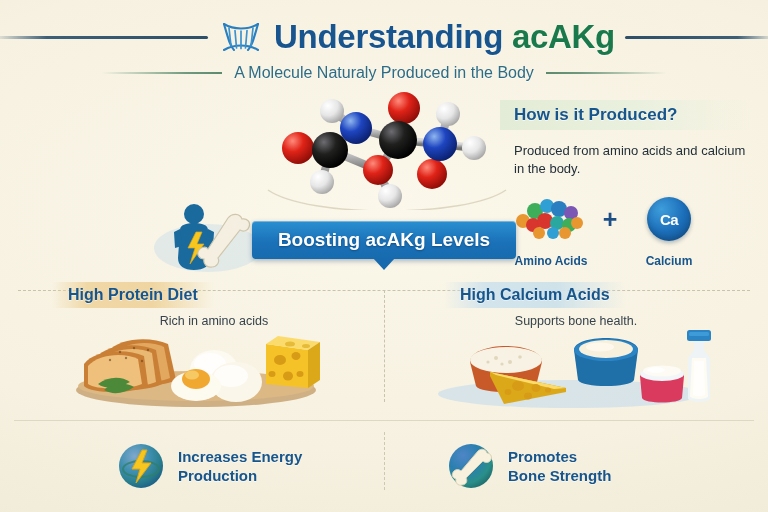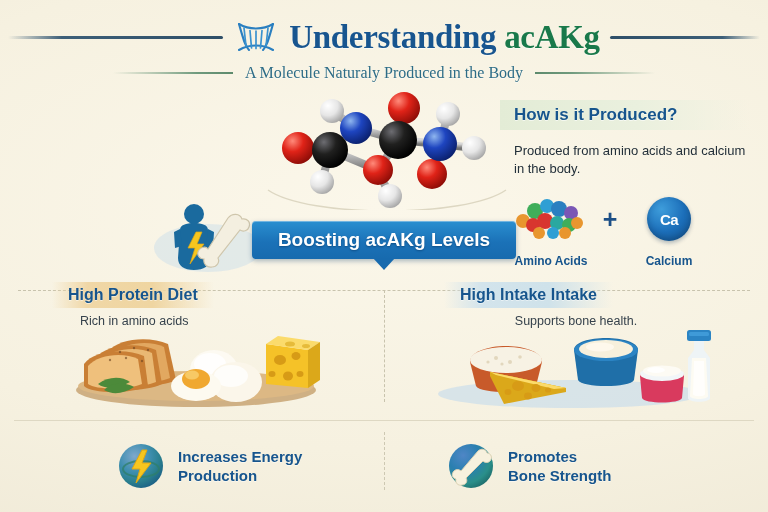--- a/index.html
+++ b/index.html
@@ -9,21 +9,21 @@
     font-family:"Liberation Sans", sans-serif;
     position:relative;
   }
   #infographic{
     position:absolute;inset:0;
     background:
       radial-gradient(ellipse 120% 80% at 50% 40%, #fbf7ea 0%, #f6f1e0 60%, #efe9d6 100%);
   }
 
   
-  .header{position:absolute;left:0;top:0;width:768px;height:92px;font-family:Liberation Serif, serif;}
+  .header{position:absolute;left:0;top:0;width:768px;height:92px;}
   .title-row{
     position:absolute;left:0;top:14px;width:768px;height:46px;
     display:flex;align-items:center;justify-content:center;gap:10px;
   }
   .rule-dark{
     height:3px;width:215px;
     background:linear-gradient(90deg,rgba(40,70,95,0) 0%,#3d5f78 25%,#2e4f68 100%);
     border-radius:2px;flex:none;
   }
   .rule-dark.right{
@@ -138,21 +138,21 @@
     background:linear-gradient(90deg,rgba(240,214,167,0) 0%,#f0d7a6 22%,#efd5a1 62%,rgba(240,214,167,0) 100%);
   }
   .mid-col.r .mid-head{
     left:60px;
     background:linear-gradient(90deg,rgba(206,226,235,0) 0%,#d3e4ec 22%,#cfe2ea 62%,rgba(206,226,235,0) 100%);
   }
   .mid-sub{
     position:absolute;top:42px;width:384px;text-align:center;
     font-size:12.5px;color:#36424c;
   }
-  .mid-col.l .mid-sub{text-align:left;left:64px;width:300px;margin-left:16px;}
+  .mid-col.l .mid-sub{text-align:center;left:64px;width:300px;}
   .mid-art{position:absolute;top:56px;left:0;width:384px;height:82px;}
 
   
   .bot-rule{
     position:absolute;left:14px;top:420px;width:740px;height:0;
     border-top:1px solid #ded8c3;
   }
   .bot-dash-v{
     position:absolute;left:384px;top:432px;height:58px;width:0;
     border-left:1px dashed #cdc8b2;
@@ -373,21 +373,21 @@
           </g>
           <g fill="#e6bb3a">
             <ellipse cx="290" cy="16" rx="5" ry="2.5"></ellipse>
             <ellipse cx="306" cy="18" rx="4" ry="2"></ellipse>
           </g>
         </g>
       </svg>
     </div>
 
     <div class="mid-col r">
-      <div class="mid-head">High Intake Intake</div>
+      <div class="mid-head">High Calcium Acids</div>
       <div class="mid-sub">Supports bone health.</div>
       <svg class="mid-art" viewBox="0 0 384 82">
         <ellipse cx="186" cy="66" rx="132" ry="14" fill="#cfe0ea" opacity=".8"></ellipse>
         <g>
           <path d="M86 34 C86 24,104 18,122 18 C140 18,158 24,158 34 L152 58 C148 66,96 66,92 58 Z" fill="#c85a2a"></path>
           <ellipse cx="122" cy="32" rx="36" ry="13" fill="#f7f2e4"></ellipse>
           <g fill="#e2d7bd">
             <circle cx="112" cy="30" r="2"></circle>
               <circle cx="126" cy="34" r="2"></circle>
             <circle cx="136" cy="29" r="1.8"></circle>

